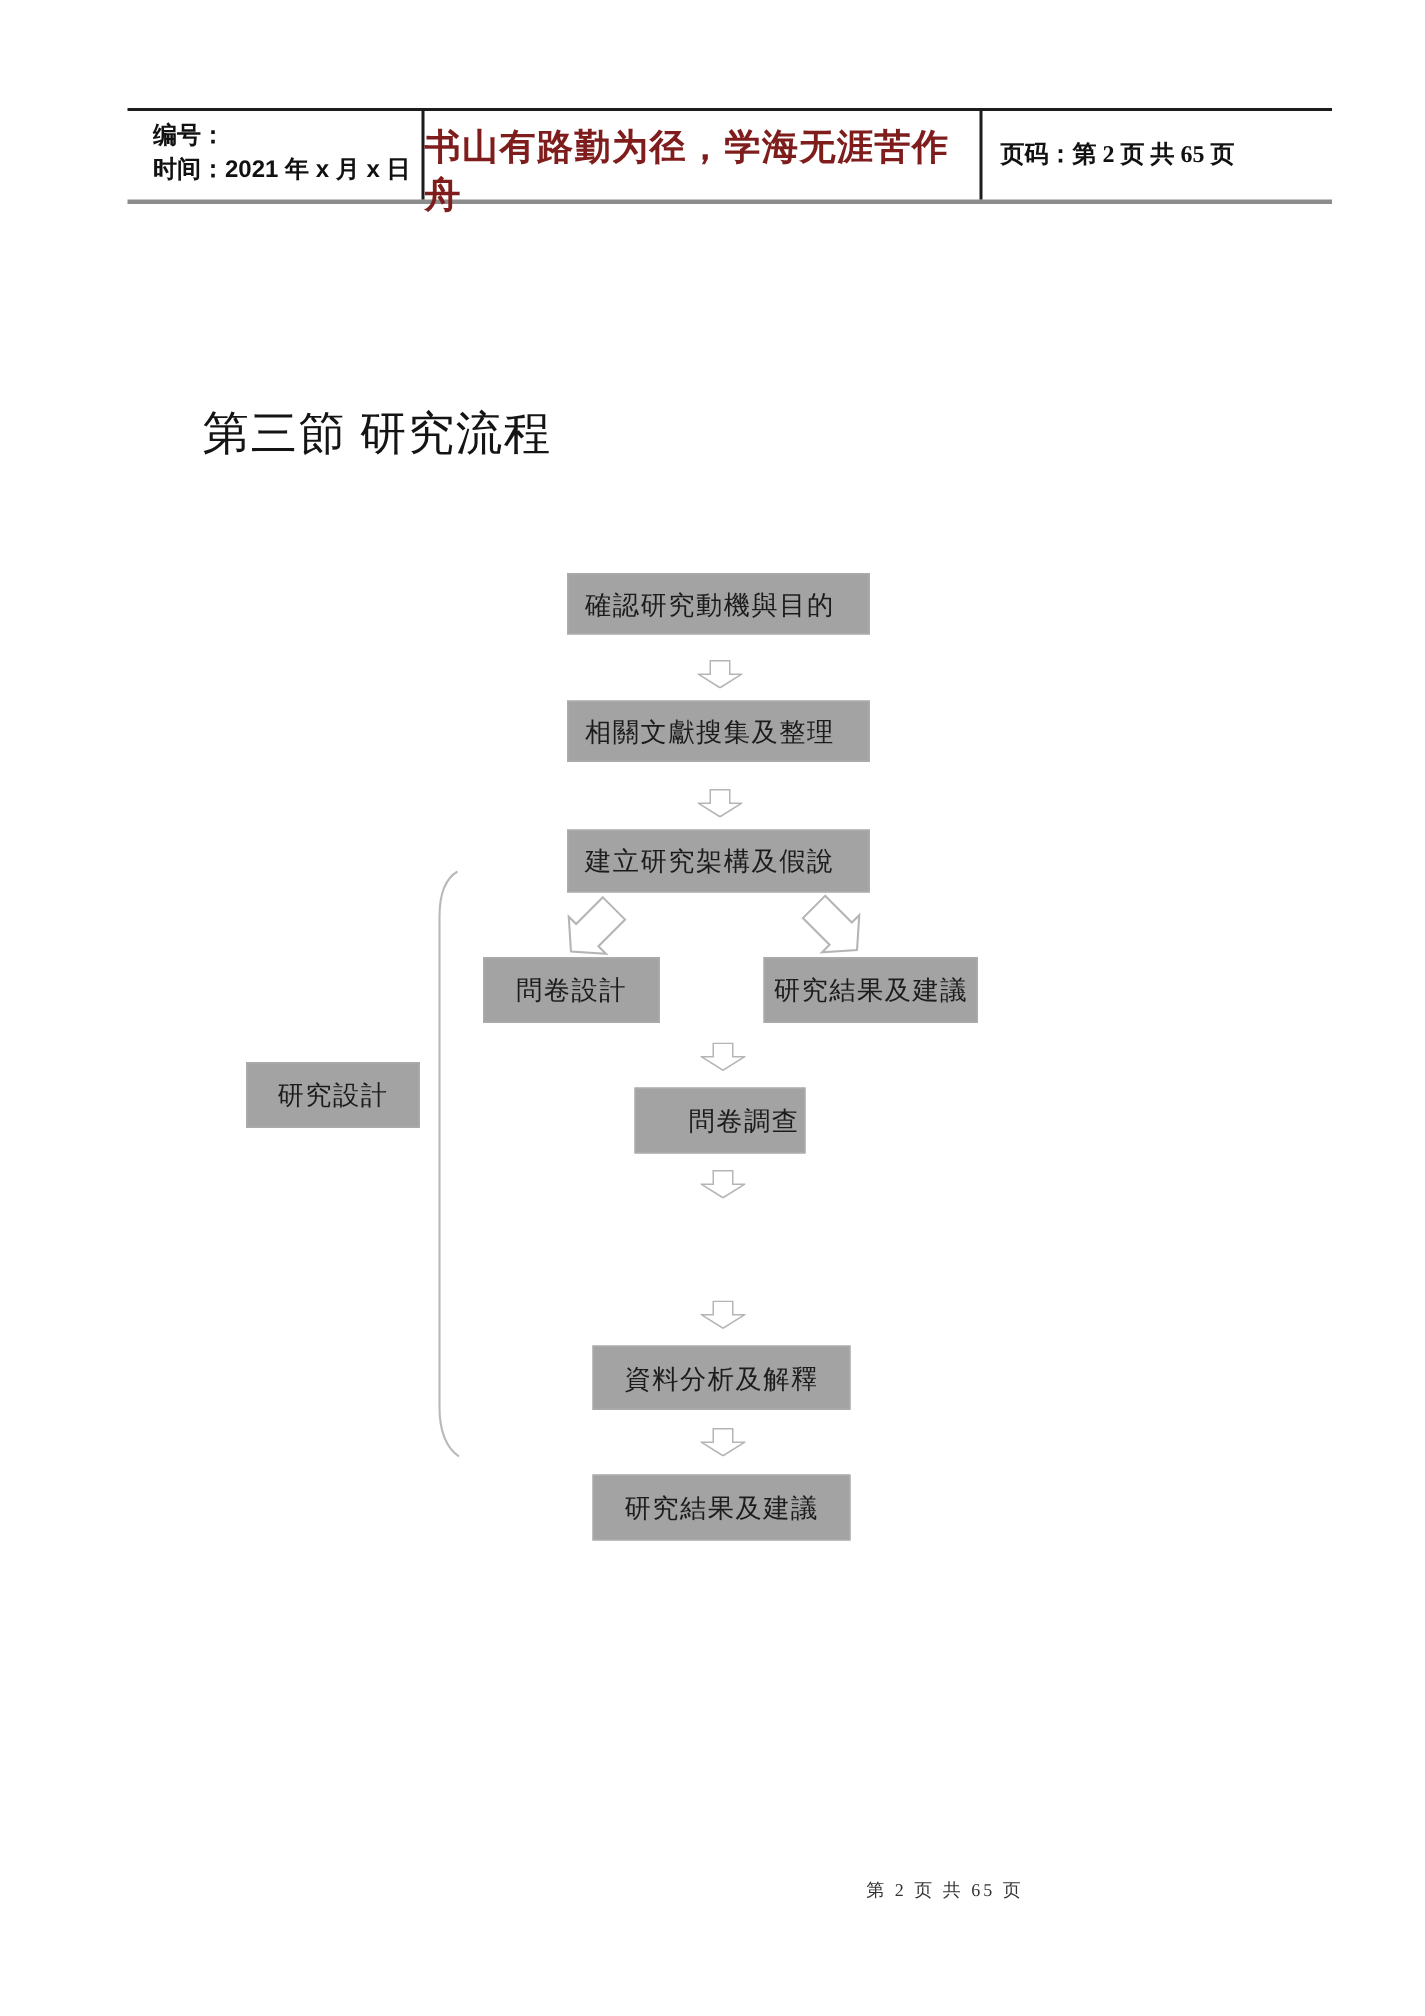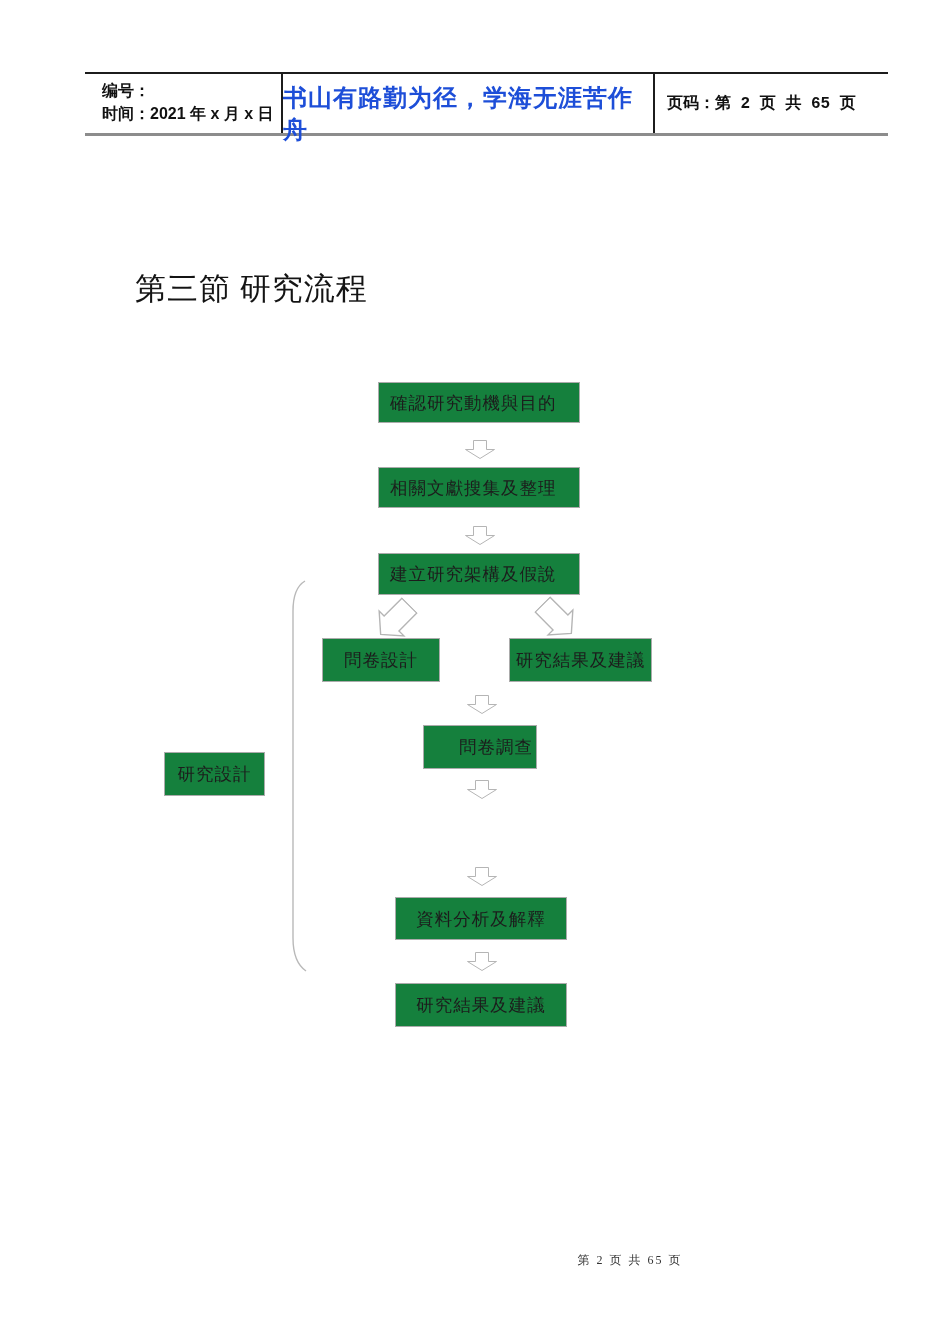--- a/index.html
+++ b/index.html
@@ -19,53 +19,53 @@
     width:198px; border-right:2px solid #1c1c1c;
     padding:5px 0 0 17px;
     font-family:"Liberation Sans","DejaVu Sans",sans-serif;
     font-weight:bold; font-size:16px; line-height:23px; color:#111;
   }
   .h-cell-slogan {
     width:372px; border-right:2px solid #1c1c1c;
     display:flex; align-items:center; justify-content:center;
   }
   .slogan-text {
-    color:#1d4ed8; font-size:24px; font-weight:bold; letter-spacing:1px;
+    color:#7f1d1d; font-size:24px; font-weight:bold; letter-spacing:1px;
     font-family:"Liberation Serif","DejaVu Serif",serif;
     margin-top:20px;
   }
   .h-cell-page {
     flex:1; display:flex; align-items:center; padding-left:12px;
-    font-family:Liberation Mono, monospace;
+    font-family:Liberation Serif, serif;
     font-weight:bold; font-size:16px; color:#111;
   }
 
   
   .section-title {
     position:absolute; left:135px; top:268px;
     font-size:31px; color:#141414; letter-spacing:1px; font-weight:400;
   }
 
   
   .flow-box {
     position:absolute; box-sizing:border-box;
-    border:1px solid #ababab; background:#15803d;
+    border:1px solid #ababab; background:#a3a3a3;
     display:flex; align-items:center; justify-content:center;
     font-size:17.5px; color:#1c1c1c; letter-spacing:1px;
   }
   .box-a { left:378px; top:382px; width:202px; height:41px; justify-content:flex-start; padding-left:11px; }
   .box-b { left:378px; top:467px; width:202px; height:41px; justify-content:flex-start; padding-left:11px; }
   .box-c { left:378px; top:553px; width:202px; height:42px; justify-content:flex-start; padding-left:11px; }
   .box-d { left:322px; top:638px; width:118px; height:44px; }
   .box-e { left:509px; top:638px; width:143px; height:44px; }
   .box-f { left:423px; top:725px; width:114px; height:44px;padding-left:32px; }
   .box-g { left:395px; top:809px; width:172px; height:44px; }
   .box-h { left:395px; top:897px; width:172px; height:43px; }
   .box-i { left:395px; top:983px; width:172px; height:44px; }
-  .box-side { left:164px; top:752px; width:101px; height:44px; }
+  .box-side { left:164px; top:708px; width:116px; height:44px; }
 
   .arrow { position:absolute; width:30px; height:19px; }
   .arr-1 { left:465px; top:440px; }
   .arr-2 { left:465px; top:526px; }
   .arr-3 { left:467px; top:695px; }
   .arr-4 { left:467px; top:780px; }
   .arr-5 { left:467px; top:867px; }
   .arr-6 { left:467px; top:952px; }
 
   .bent-arrow { position:absolute; width:42px; height:42px; }

